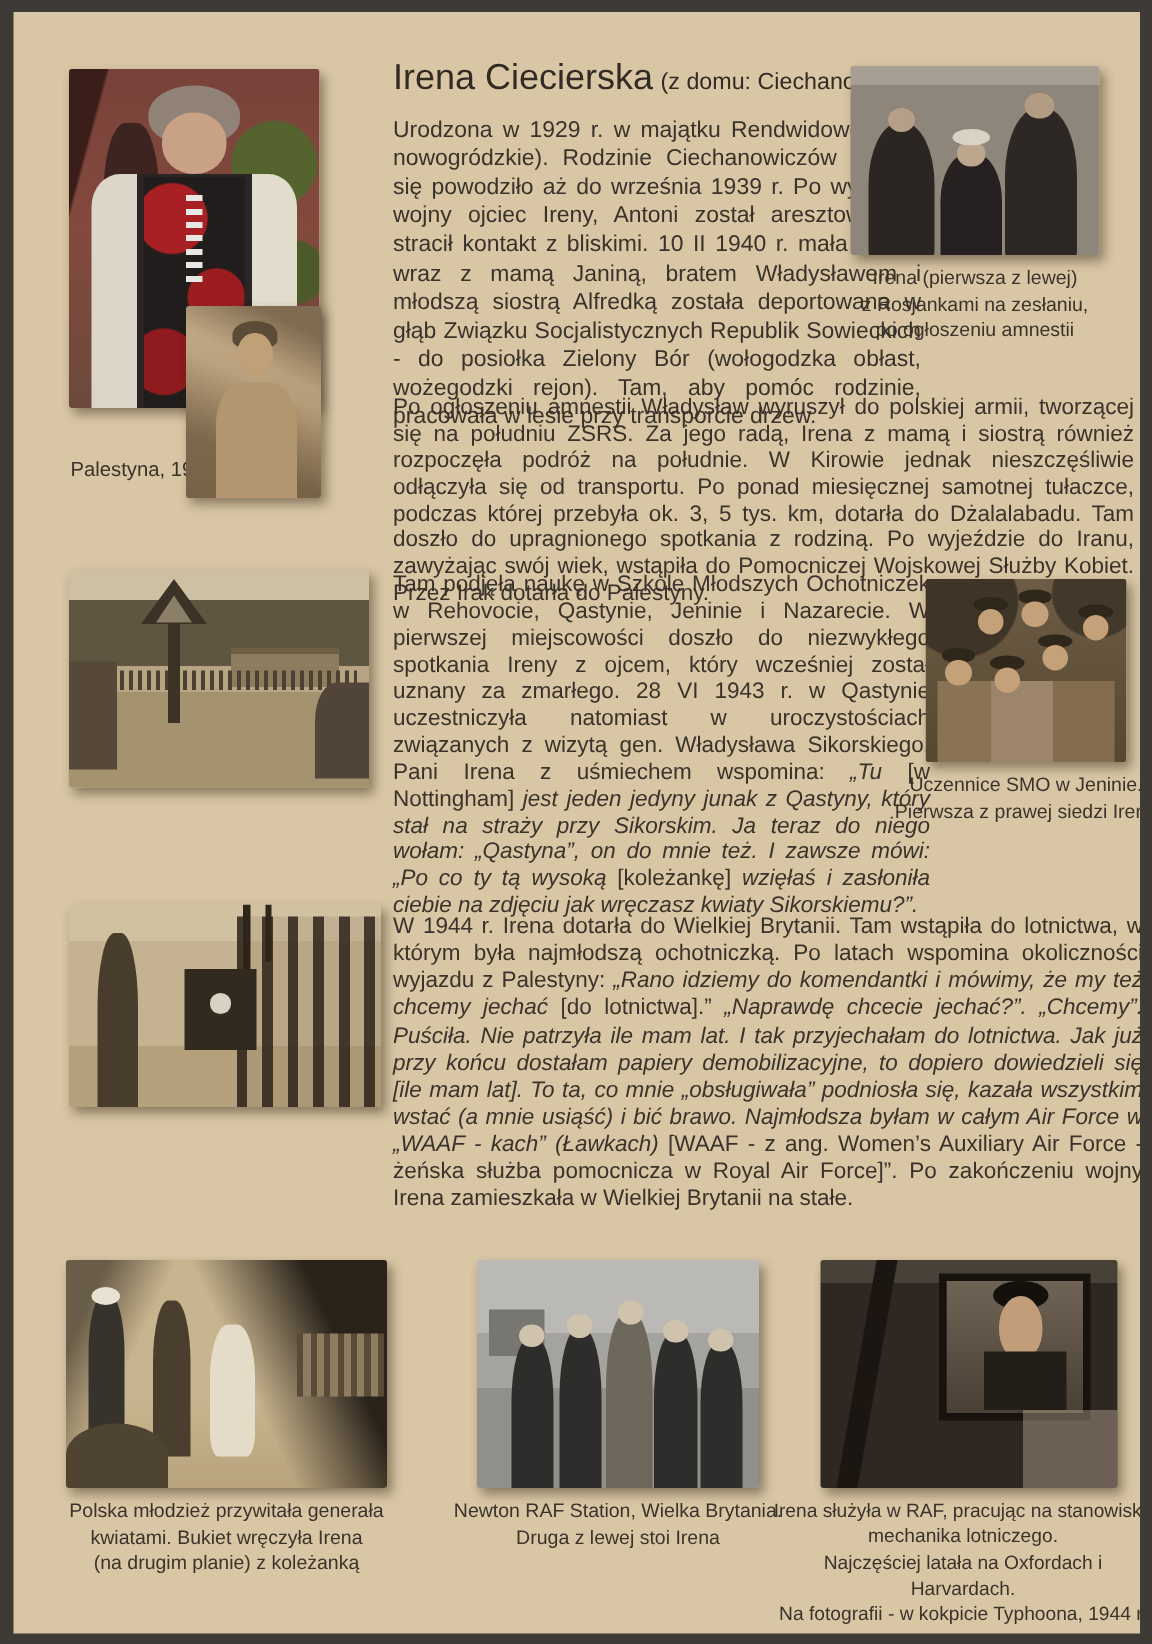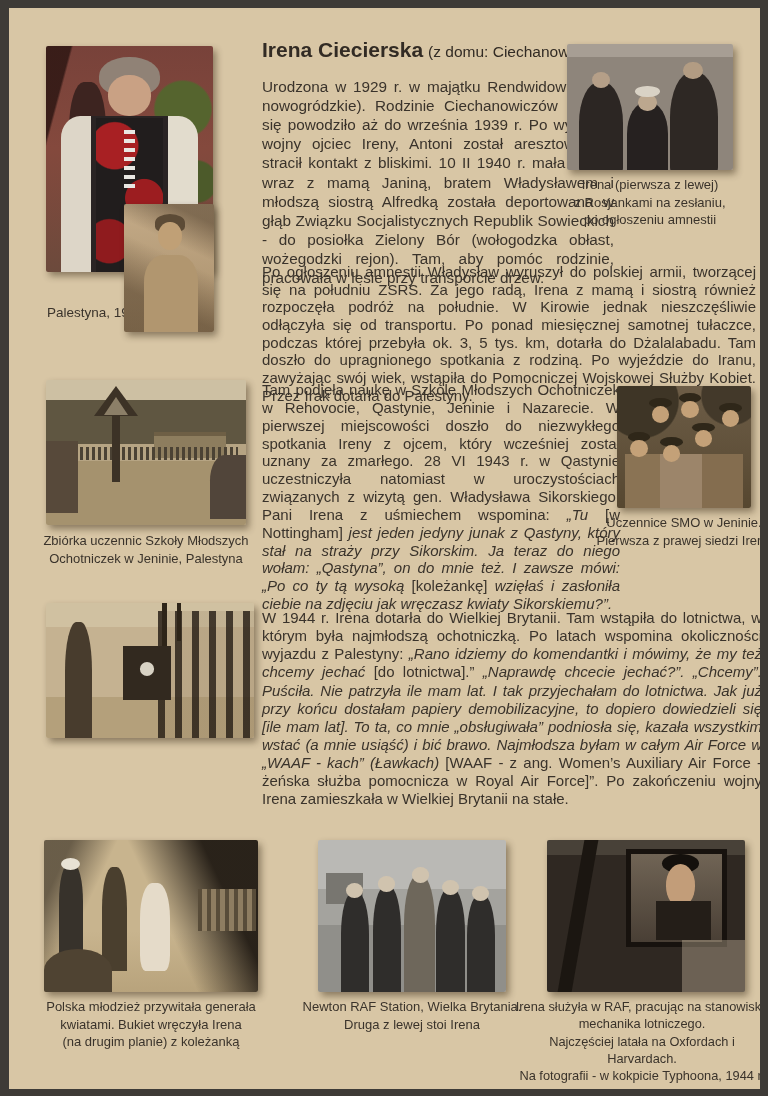--- a/index.html
+++ b/index.html
@@ -3,21 +3,21 @@
 <meta charset="utf-8">
 <style>
   html,body{margin:0;padding:0;}
   body{font-family:"Liberation Sans",sans-serif;background:#6b6a66;}
   .frame{position:relative;width:768px;height:1096px;background:#3e3b37;overflow:hidden;}
   .sheet{position:absolute;left:9px;top:8px;right:8px;bottom:7px;background:#d8c6a5;overflow:hidden;}
   
   .para{position:absolute;color:#3a332b;font-size:15px;line-height:1.24;text-align:justify;margin:0;}
   .it{font-style:italic;}
   .title{position:absolute;left:253px;top:30px;width:420px;color:#322b24;}
-  .title .b{font-weight:bold;font-size:21px;}
+  .title .b{font-weight:normal;font-size:24px;}
   .title .n{font-weight:normal;font-size:15.5px;margin-left:5px;}
   .cap{position:absolute;color:#3a332b;font-size:13px;line-height:1.35;text-align:center;white-space:pre-line;margin:0;}
   
   .photo{position:absolute;overflow:hidden;border-radius:2px;box-shadow:3px 4px 7px rgba(45,32,14,.45);}
   .photo *{position:absolute;}
   
   .portrait{left:37px;top:38px;width:167px;height:226px;z-index:1;
     background:linear-gradient(105deg,rgba(52,26,22,.92) 0 11%,rgba(0,0,0,0) 12%),
       radial-gradient(circle at 82% 28%,#55642e 0 13%,rgba(0,0,0,0) 14%),
       radial-gradient(circle at 90% 60%,#4c5a2a 0 10%,rgba(0,0,0,0) 11%),
@@ -158,22 +158,20 @@
 
     <div class="photo zbiorka">
       <div class="zb-bar"></div>
       <div class="zb-rows"></div>
       <div class="zb-crowd"></div>
       <div class="zb-crowd2"></div>
       <div class="zb-pole"></div>
       <div class="zb-tri"></div>
       <div class="zb-tri2"></div>
     </div>
-    <p class="cap" style="left:22px;top:524px;width:230px;">Zbiórka uczennic Szkoły Młodszych
-Ochotniczek w Jeninie, Palestyna</p>
 
     <p class="para" style="left:253px;top:373px;width:358px;line-height:1.19;"><span>Tam podjęła naukę w Szkole Młodszych Ochotniczek w Rehovocie, Qastynie, Jeninie i Nazarecie. W pierwszej miejscowości doszło do niezwykłego spotkania Ireny z ojcem, który wcześniej został uznany za zmarłego. 28 VI 1943 r. w Qastynie uczestniczyła natomiast w uroczystościach związanych z wizytą gen. Władysława Sikorskiego. Pani Irena z uśmiechem wspomina: </span><span class="it">„Tu</span><span> [w Nottingham] </span><span class="it">jest jeden jedyny junak z Qastyny, który stał na straży przy Sikorskim. Ja teraz do niego wołam: „Qastyna”, on do mnie też. I zawsze mówi: „Po co ty tą wysoką </span><span>[koleżankę] </span><span class="it">wzięłaś i zasłoniła ciebie na zdjęciu jak wręczasz kwiaty Sikorskiemu?”.</span></p>
 
     <div class="photo smo">
       <div class="smo-shirt"></div>
       <div class="sh sh1"></div>
         <div class="sf sf1"></div>
       <div class="sh sh2"></div>
         <div class="sf sf2"></div>
       <div class="sh sh3"></div>

